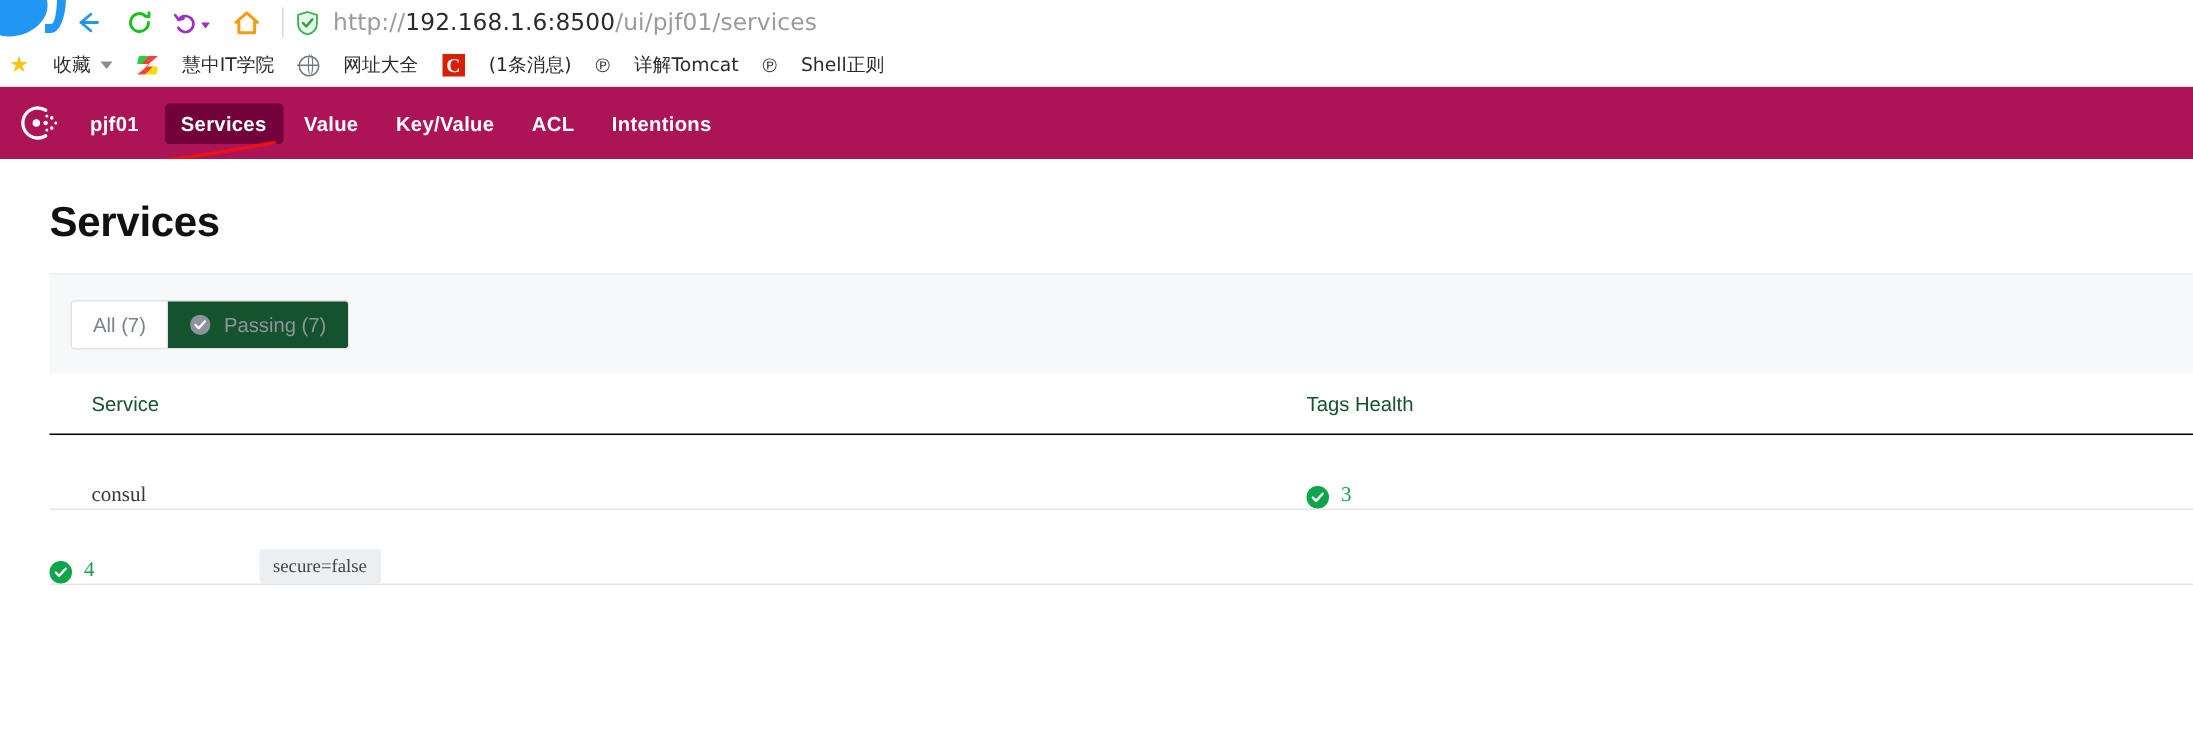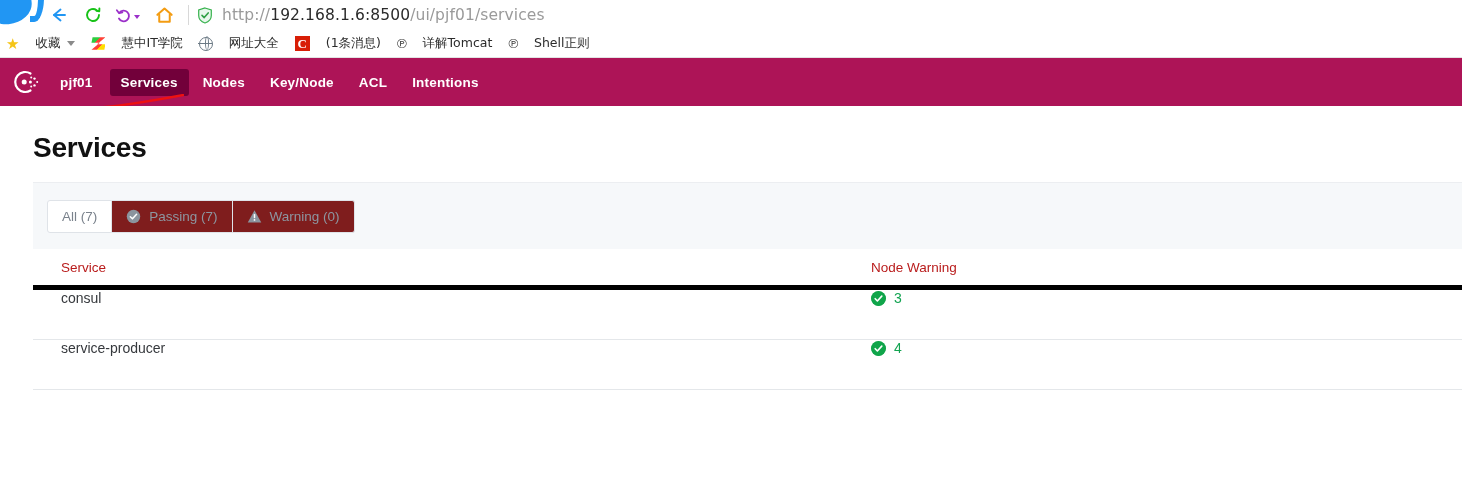--- a/index.html
+++ b/index.html
@@ -198,21 +198,21 @@
   }
   .filter-tabs {
     display: flex;
     margin-left: 14px;
   }
   .filter-tab {
     height: 33px;
     display: flex;
     align-items: center;
     padding: 0 14px;
-    background: #7f1d1d;
+    background: #14532d;
     border: 1px solid #dfe3e8;
     border-left: none;
     font-size: 13.5px;
     color: #8d96a0;
     cursor: pointer;
     white-space: nowrap;
   }
   .filter-tab:first-child {
     border-left: 1px solid #dfe3e8;
     border-radius: 3px 0 0 3px;
@@ -225,31 +225,32 @@
   .ftab-ico { margin-right: 8px; display: flex; align-items: center; }
 
   .svc-table {
     margin-left: 33px;
     margin-right: 0;
   }
   .svc-head {
     display: flex;
     align-items: center;
     height: 41px;
-    border-bottom: 5px solid #000000;
-    color: #b91c1c;
+    border-bottom: 1px solid #000000;
+    color: #14532d;
     font-size: 13.5px;
   }
   .svc-row {
     display: flex;
-    align-items: flex-start;
+    align-items: flex-end;
     height: 50px;
     border-bottom: 1px solid #e4e7ea;
     font-size: 14px;
     color: #36393d;
+    font-family: Liberation Serif, serif;
   }
   .col-service { width: 838px; padding-left: 28px; }
   .col-health  { width: 140px; display: flex; align-items: center; }
   .col-tags    { flex: 1; }
   .health-ico {
     width: 15px; height: 15px;
     border-radius: 50%;
     background: #10a54a;
     display: flex; align-items: center; justify-content: center;
     margin-right: 8px;
@@ -362,22 +363,22 @@
       <circle cx="24.5" cy="11.6" r="1.2" fill="#ffffff"></circle>
       <circle cx="24.5" cy="18.4" r="1.2" fill="#ffffff"></circle>
       <circle cx="27.2" cy="15" r="1.0" fill="#ffffff"></circle>
       <circle cx="21.2" cy="10.4" r="1.0" fill="#ffffff"></circle>
       <circle cx="21.2" cy="19.6" r="1.0" fill="#ffffff"></circle>
     </svg>
   </div>
 
   <div class="consul-nav-link brandname">pjf01</div>
   <div class="consul-nav-link active">Services</div>
-  <div class="consul-nav-link">Nodes</div>
-  <div class="consul-nav-link">Key/Node</div>
+  <div class="consul-nav-link">Value</div>
+  <div class="consul-nav-link">Key/Value</div>
   <div class="consul-nav-link">ACL</div>
   <div class="consul-nav-link">Intentions</div>
 
   <svg class="red-scribble-nav" viewBox="0 0 92 16">
     <path d="M1 14 C 22 13, 48 9, 91 1" fill="none" stroke="#ee1111" stroke-width="2.3" stroke-linecap="round"></path>
   </svg>
 </div>
 
 <div class="page-body">
 
@@ -393,62 +394,54 @@
       <div class="filter-tab">
         <span class="ftab-ico">
           <svg width="15" height="15" viewBox="0 0 16 16">
             <circle cx="8" cy="8" r="7.2" fill="#8b949e"></circle>
             <path d="M4.6 8.2 L6.9 10.5 L11.3 5.6" fill="none" stroke="#ffffff" stroke-width="1.6" stroke-linecap="round" stroke-linejoin="round"></path>
           </svg>
         </span>
         <span>Passing (7)</span>
       </div>
 
-      <div class="filter-tab">
-        <span class="ftab-ico">
-          <svg width="15" height="15" viewBox="0 0 16 16">
-            <path d="M8 1.2 L15.2 14.4 L0.8 14.4 Z" fill="#8b949e"></path>
-            <rect x="7.2" y="5.2" width="1.6" height="4.6" rx="0.7" fill="#ffffff"></rect>
-            <circle cx="8" cy="11.6" r="0.95" fill="#ffffff"></circle>
-          </svg>
-        </span>
-        <span>Warning (0)</span>
-      </div>
 
     </div>
   </div>
 
   <div class="svc-table">
 
     <div class="svc-head">
       <div class="col-service">Service</div>
-      <div class="col-health">Node Warning</div>
+      <div class="col-health">Tags Health</div>
     </div>
 
     <div class="svc-row">
       <div class="col-service">consul</div>
       <div class="col-health">
         <span class="health-ico">
           <svg width="15" height="15" viewBox="0 0 16 16">
             <circle cx="8" cy="8" r="7.6" fill="#10a54a"></circle>
             <path d="M4.5 8.2 L6.8 10.6 L11.5 5.5" fill="none" stroke="#ffffff" stroke-width="1.7" stroke-linecap="round" stroke-linejoin="round"></path>
           </svg>
         </span>
         <span class="health-count">3</span>
       </div>
       <div class="col-tags"></div>
     </div>
 
     <div class="svc-row">
-      <div class="col-service">service-producer</div>
       <div class="col-health">
         <span class="health-ico">
           <svg width="15" height="15" viewBox="0 0 16 16">
             <circle cx="8" cy="8" r="7.6" fill="#10a54a"></circle>
             <path d="M4.5 8.2 L6.8 10.6 L11.5 5.5" fill="none" stroke="#ffffff" stroke-width="1.7" stroke-linecap="round" stroke-linejoin="round"></path>
           </svg>
         </span>
         <span class="health-count">4</span>
       </div>
+      <div class="col-tags">
+        <span class="tag-pill">secure=false</span>
+      </div>
     </div>
   </div>
 
 </div>
 
 </body></html>

